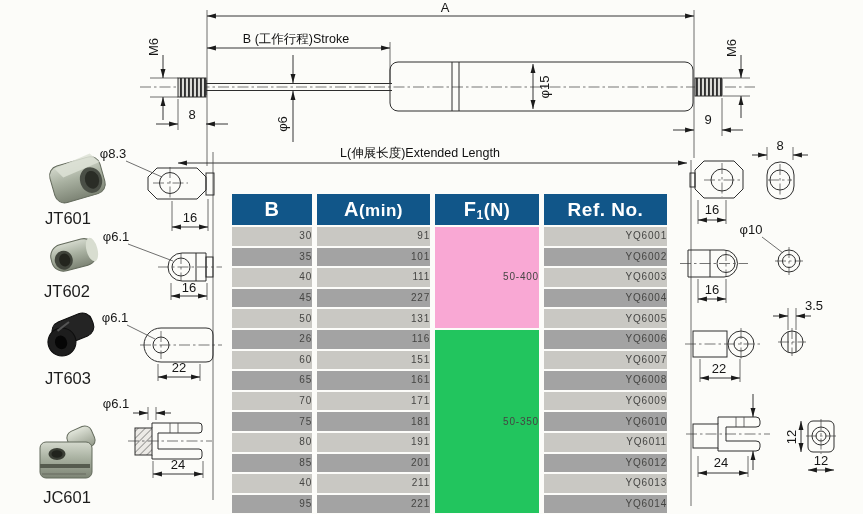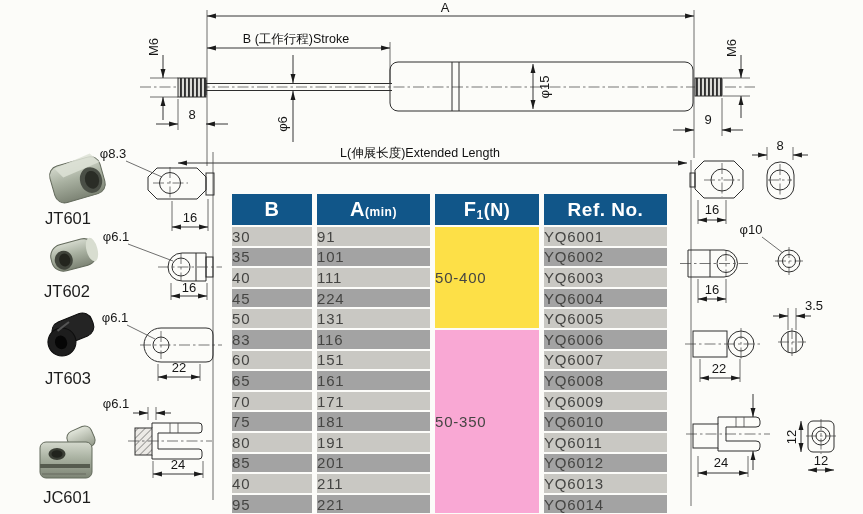--- a/index.html
+++ b/index.html
@@ -21,28 +21,28 @@
   
   #spec-table{
     position:absolute;left:227px;top:192px;
     border-collapse:separate;border-spacing:5px 2px;table-layout:fixed;
   }
   #spec-table th{
     background:#115689;color:#fff;height:31px;text-align:center;vertical-align:middle;
     font-weight:bold;font-size:20px;padding:0;letter-spacing:.5px;
   }
   #spec-table td{
-    height:18.6px;text-align:left;vertical-align:middle;padding:0;
-    font-size:15px;color:#454543;letter-spacing:.8px;line-height:1;
+    height:18.6px;text-align:right;vertical-align:middle;padding:0;
+    font-size:10px;color:#454543;letter-spacing:.8px;line-height:1;
   }
   .r-gray td.c{background:#c9c8c3;}
   .r-light td.c{background:#a3a3a3;}
-  td.f-gray{background:#fde047;}
-  td.f-light{background:#f9a8d4;}
-  .hsub{font-size:12px;font-weight:bold;}
+  td.f-gray{background:#f9a8d4;}
+  td.f-light{background:#22c55e;}
+  .hsub{font-size:17px;font-weight:bold;}
   .hsub2{font-size:12px;font-weight:bold;vertical-align:-3px;}
   .hunit{font-size:18px;font-weight:bold;}
 </style>
 </head>
 <body>
 
 <div id="stage">
 
 <svg id="art" width="863" height="514" viewBox="0 0 863 514">
   <defs>
@@ -342,30 +342,30 @@
       <td class="c">101</td>
       <td class="c">YQ6002</td>
     </tr>
     <tr class="r-gray">
       <td class="c">40</td>
       <td class="c">111</td>
       <td class="c">YQ6003</td>
     </tr>
     <tr class="r-light">
       <td class="c">45</td>
-      <td class="c">224</td>
+      <td class="c">227</td>
       <td class="c">YQ6004</td>
     </tr>
     <tr class="r-gray">
       <td class="c">50</td>
       <td class="c">131</td>
       <td class="c">YQ6005</td>
     </tr>
     <tr class="r-light">
-      <td class="c">83</td>
+      <td class="c">26</td>
       <td class="c">116</td>
       <td class="f-light" rowspan="9">50-350</td>
       <td class="c">YQ6006</td>
     </tr>
     <tr class="r-gray">
       <td class="c">60</td>
       <td class="c">151</td>
       <td class="c">YQ6007</td>
     </tr>
     <tr class="r-light">

